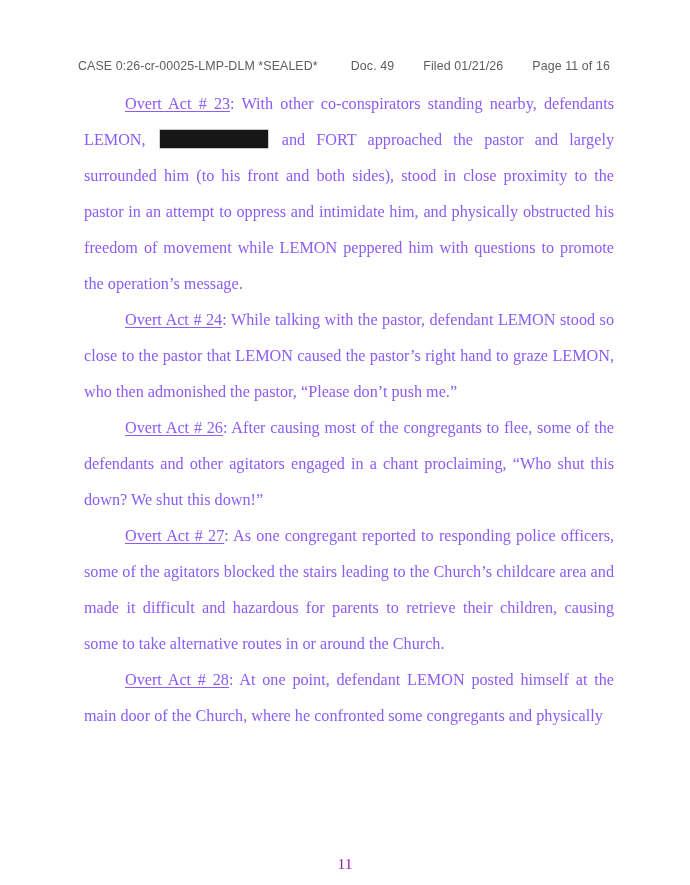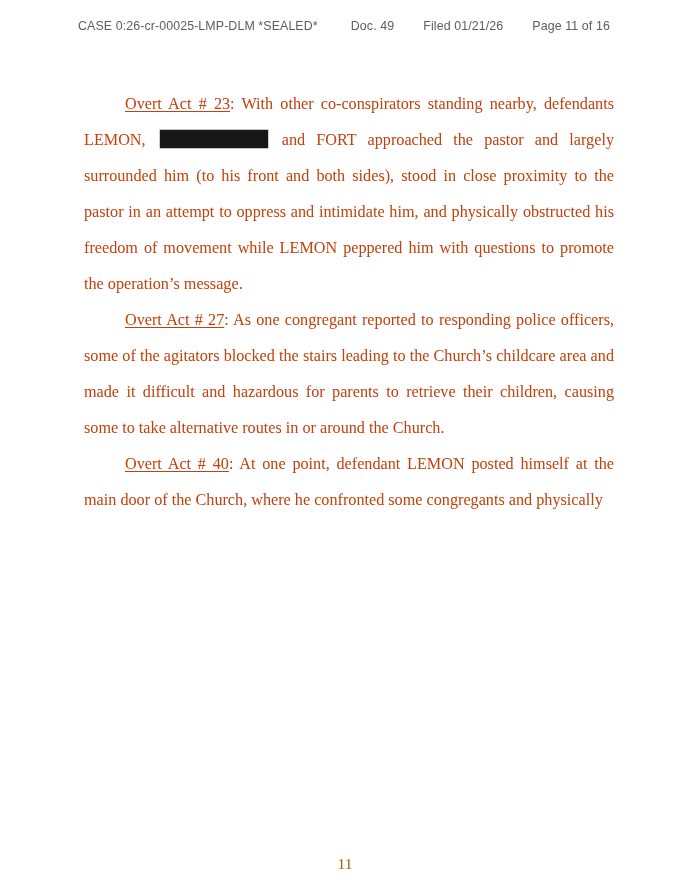--- a/index.html
+++ b/index.html
@@ -24,41 +24,41 @@
     top: 19px;
     left: 78px;
     width: 540px;
     height: 18px;
     font-family: "Liberation Sans", "DejaVu Sans", sans-serif;
     font-size: 12.4px;
     color: #5d5d5d;
     white-space: nowrap;
     letter-spacing: 0.1px;
   }
-  .ecf-header span { display: inline-block; vertical-align: baseline; }
+  .ecf-header span { display: inline-block; vertical-align: baseline; margin-top: 40px; }
   .ecf-gap-lg { width: 26px; }
   .ecf-gap-md { width: 22px; }
 
   
   .body-block {
     position: absolute;
     left: 84px;
     top: 86px;
     width: 530px;
   }
 
   p.act {
     margin: 0 0 0 0;
     padding: 0;
     font-size: 16.2px;
     line-height: 36px;
     text-align: justify;
     text-justify: inter-word;
     text-indent: 41px;
-    color: #c2410c;
+    color: #8b5cf6;
     -webkit-font-smoothing: antialiased;
   }
   p.act + p.act { margin-top: 0; }
 
   .act-label {
     text-decoration: underline;
     text-underline-offset: 2px;
   }
 
   
@@ -73,21 +73,21 @@
   }
 
   
   .page-number {
     position: absolute;
     left: 0;
     right: 0;
     top: 855px;
     text-align: center;
     font-size: 15.5px;
-    color: #a16207;
+    color: #a21caf;
     font-family: "Liberation Serif", "DejaVu Serif", serif;
   }
 </style>
 </head>
 <body>
 
 <div class="page">
 
   <div class="ecf-header">
     <span>CASE 0:26-cr-00025-LMP-DLM *SEALED*</span>
@@ -98,28 +98,34 @@
     <span class="ecf-gap-md"></span>
     <span>Page 11 of 16</span>
   </div>
 
   <div class="body-block">
 
     <p class="act">
       <span class="act-label">Overt Act # 23</span><span>:</span><span> With other co-conspirators standing nearby, defendants LEMON, </span><span class="redaction"></span><span> and FORT approached the pastor and largely surrounded him (to his front and both sides), stood in close proximity to the pastor in an attempt to oppress and intimidate him, and physically obstructed his freedom of movement while LEMON peppered him with questions to promote the operation’s message.</span>
     </p>
 
+    <p class="act">
+      <span class="act-label">Overt Act # 24</span><span>:</span><span> While talking with the pastor, defendant LEMON stood so close to the pastor that LEMON caused the pastor’s right hand to graze LEMON, who then admonished the pastor, “Please don’t push me.”</span>
+    </p>
 
 
+    <p class="act">
+      <span class="act-label">Overt Act # 26</span><span>:</span><span> After causing most of the congregants to flee, some of the defendants and other agitators engaged in a chant proclaiming, “Who shut this down?  We shut this down!”</span>
+    </p>
 
     <p class="act">
       <span class="act-label">Overt Act # 27</span><span>:</span><span> As one congregant reported to responding police officers, some of the agitators blocked the stairs leading to the Church’s childcare area and made it difficult and hazardous for parents to retrieve their children, causing some to take alternative routes in or around the Church.</span>
     </p>
 
     <p class="act">
-      <span class="act-label">Overt Act # 40</span><span>:</span><span> At one point, defendant LEMON posted himself at the main door of the Church, where he confronted some congregants and physically</span>
+      <span class="act-label">Overt Act # 28</span><span>:</span><span> At one point, defendant LEMON posted himself at the main door of the Church, where he confronted some congregants and physically</span>
     </p>
 
   </div>
 
   <div class="page-number">11</div>
 
 </div>
 
 </body></html>

